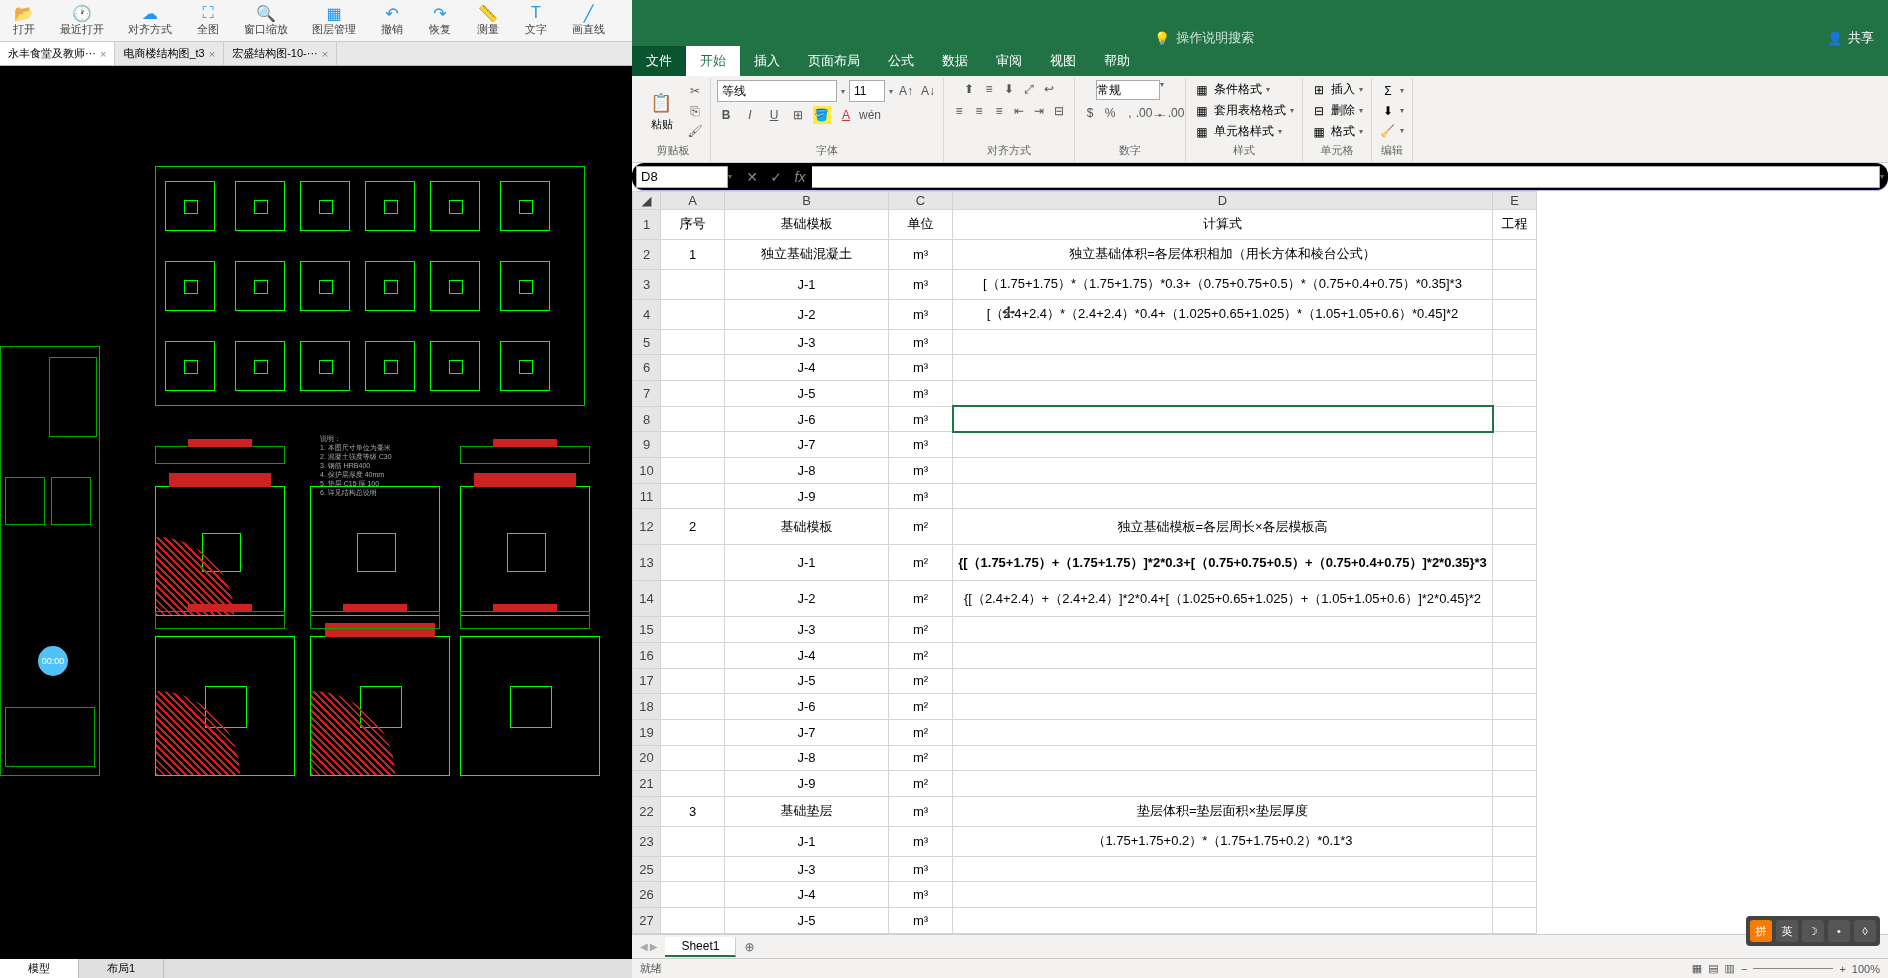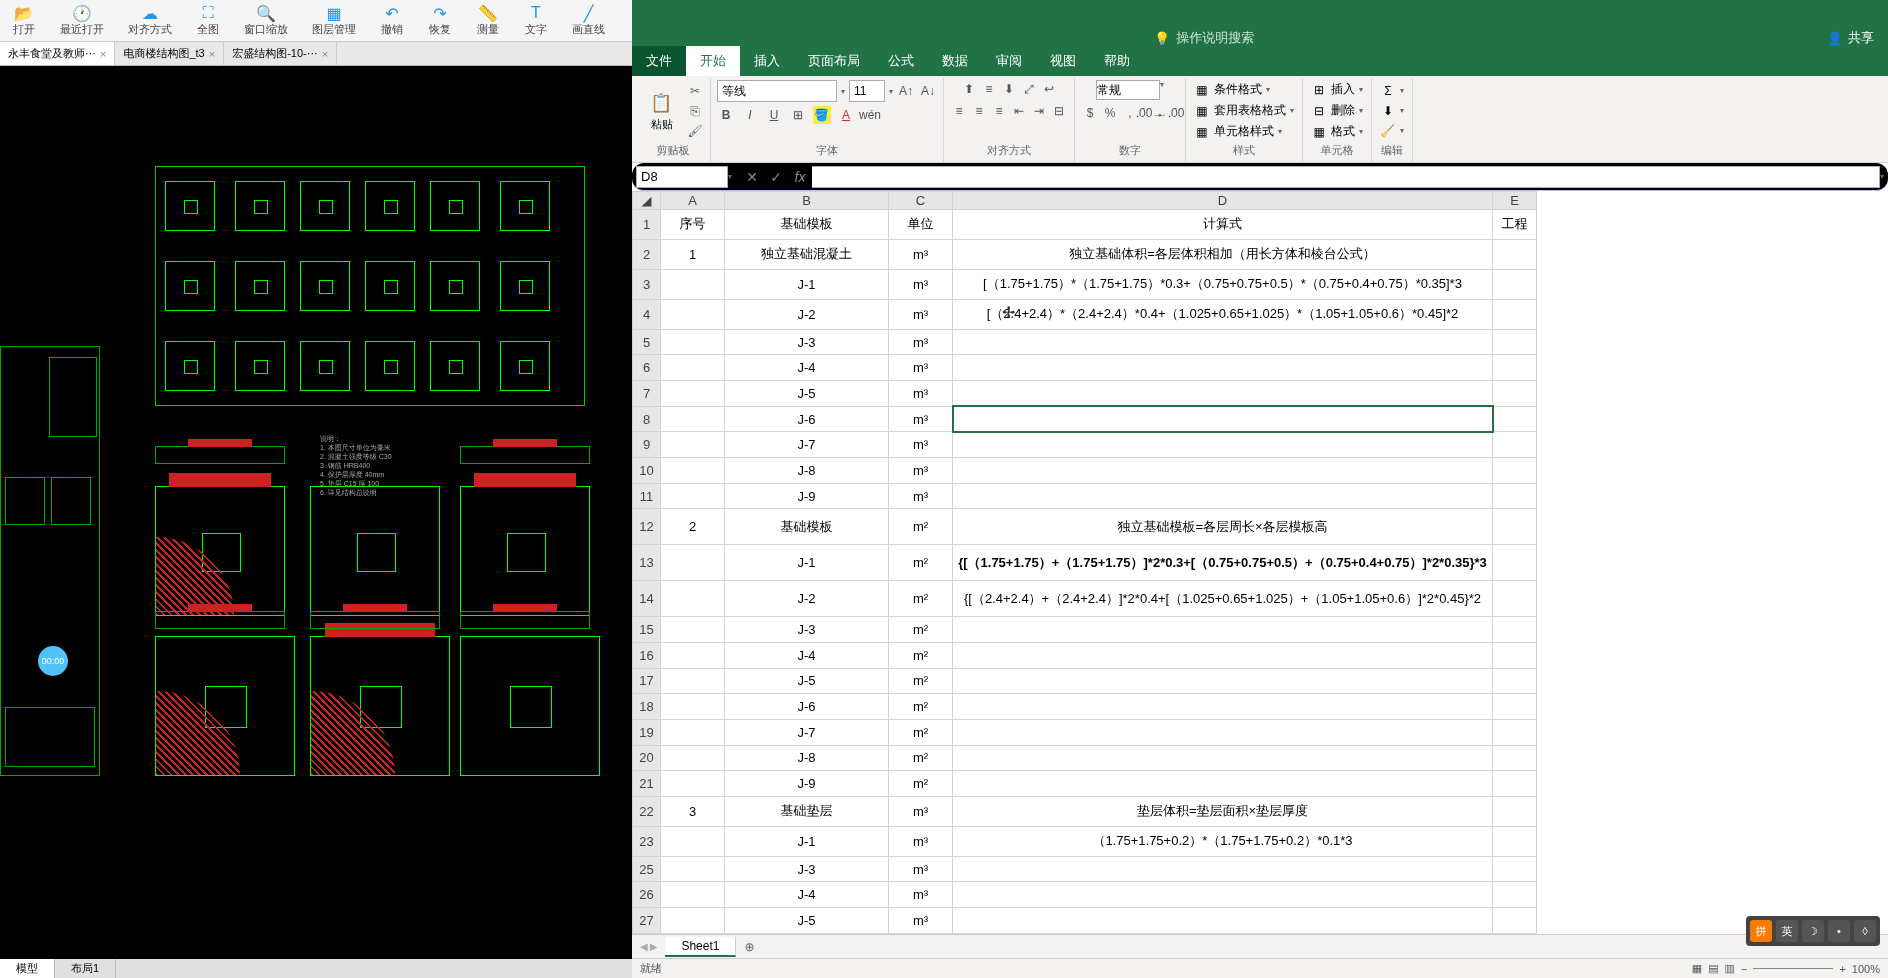--- a/index.html
+++ b/index.html
@@ -13,21 +13,21 @@
 .cad-tabs { display: flex; background: #e8e8e8; border-bottom: 1px solid #bbb; font-size: 11px; }
 .cad-tab { padding: 4px 8px; display: flex; align-items: center; gap: 4px; border-right: 1px solid #ccc; cursor: pointer; }
 .cad-tab.active { background: #fff; }
 .cad-tab-close { color: #888; cursor: pointer; }
 .cad-canvas { flex: 1; background: #000; position: relative; overflow: hidden; }
 .cad-drawing { position: absolute; border: 1px solid #0c0; }
 .cad-box { position: absolute; border: 1px solid #0f0; }
 .cad-text { position: absolute; color: #aaa; font-size: 7px; }
 .time-badge { position: absolute; left: 38px; top: 580px; width: 30px; height: 30px; border-radius: 50%; background: #4fc3f7; color: #fff; font-size: 9px; display: flex; align-items: center; justify-content: center; }
 .cad-footer { display: flex; background: #e0e0e0; font-size: 11px; }
-.cad-footer-tab { padding: 2px 16px; border-right: 1px solid #bbb; cursor: pointer; }
+.cad-footer-tab { padding: 2px 28px; border-right: 1px solid #bbb; cursor: pointer; }
 .cad-footer-tab.active { background: #fff; }
 
 
 .excel-app { flex: 1; height: 100%; display: flex; flex-direction: column; background: #fff; }
 .excel-menubar { display: flex; background: #217346; color: #fff; font-size: 13px; align-items: center; }
 .excel-menuitem { padding: 6px 14px; cursor: pointer; margin-top: 46px; }
 .excel-menuitem.file { background: #0b5430; }
 .excel-menuitem.active { background: #fff; color: #217346; }
 .excel-search { display: flex; align-items: center; gap: 6px; padding: 0 10px; color: #cfe5d7; }
 .excel-share { margin-left: auto; padding: 6px 14px; display: flex; align-items: center; gap: 4px; }

